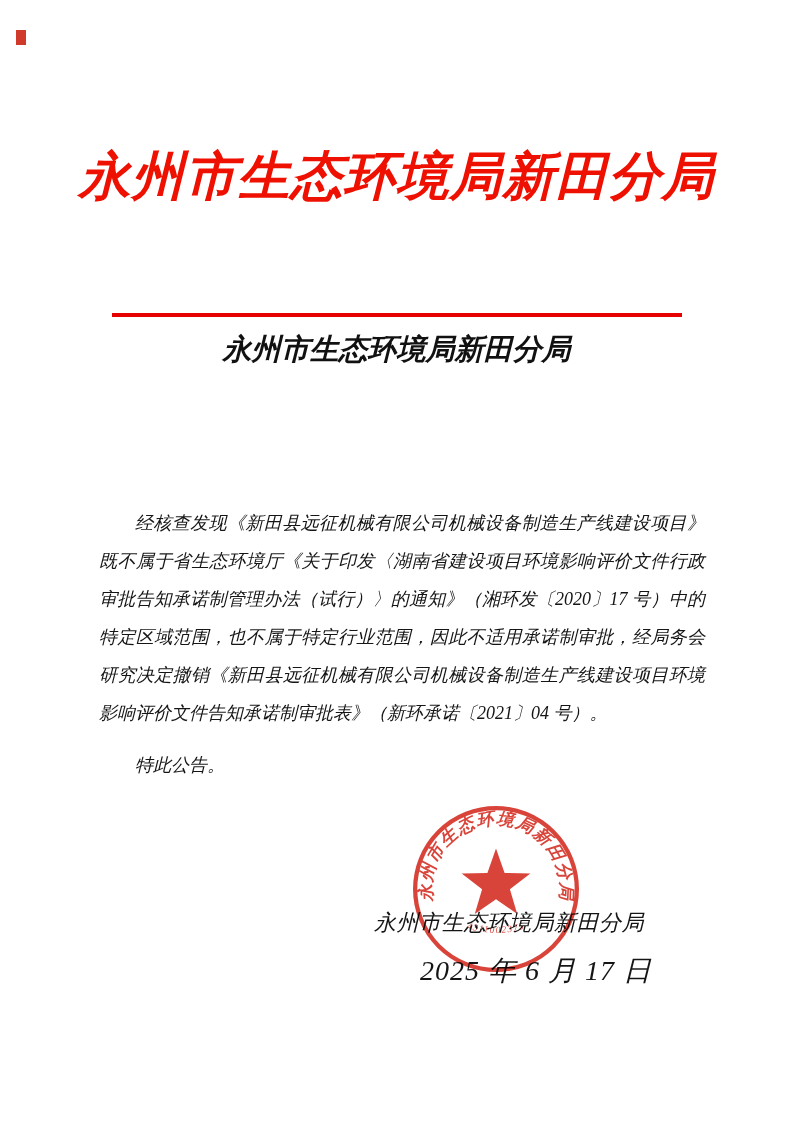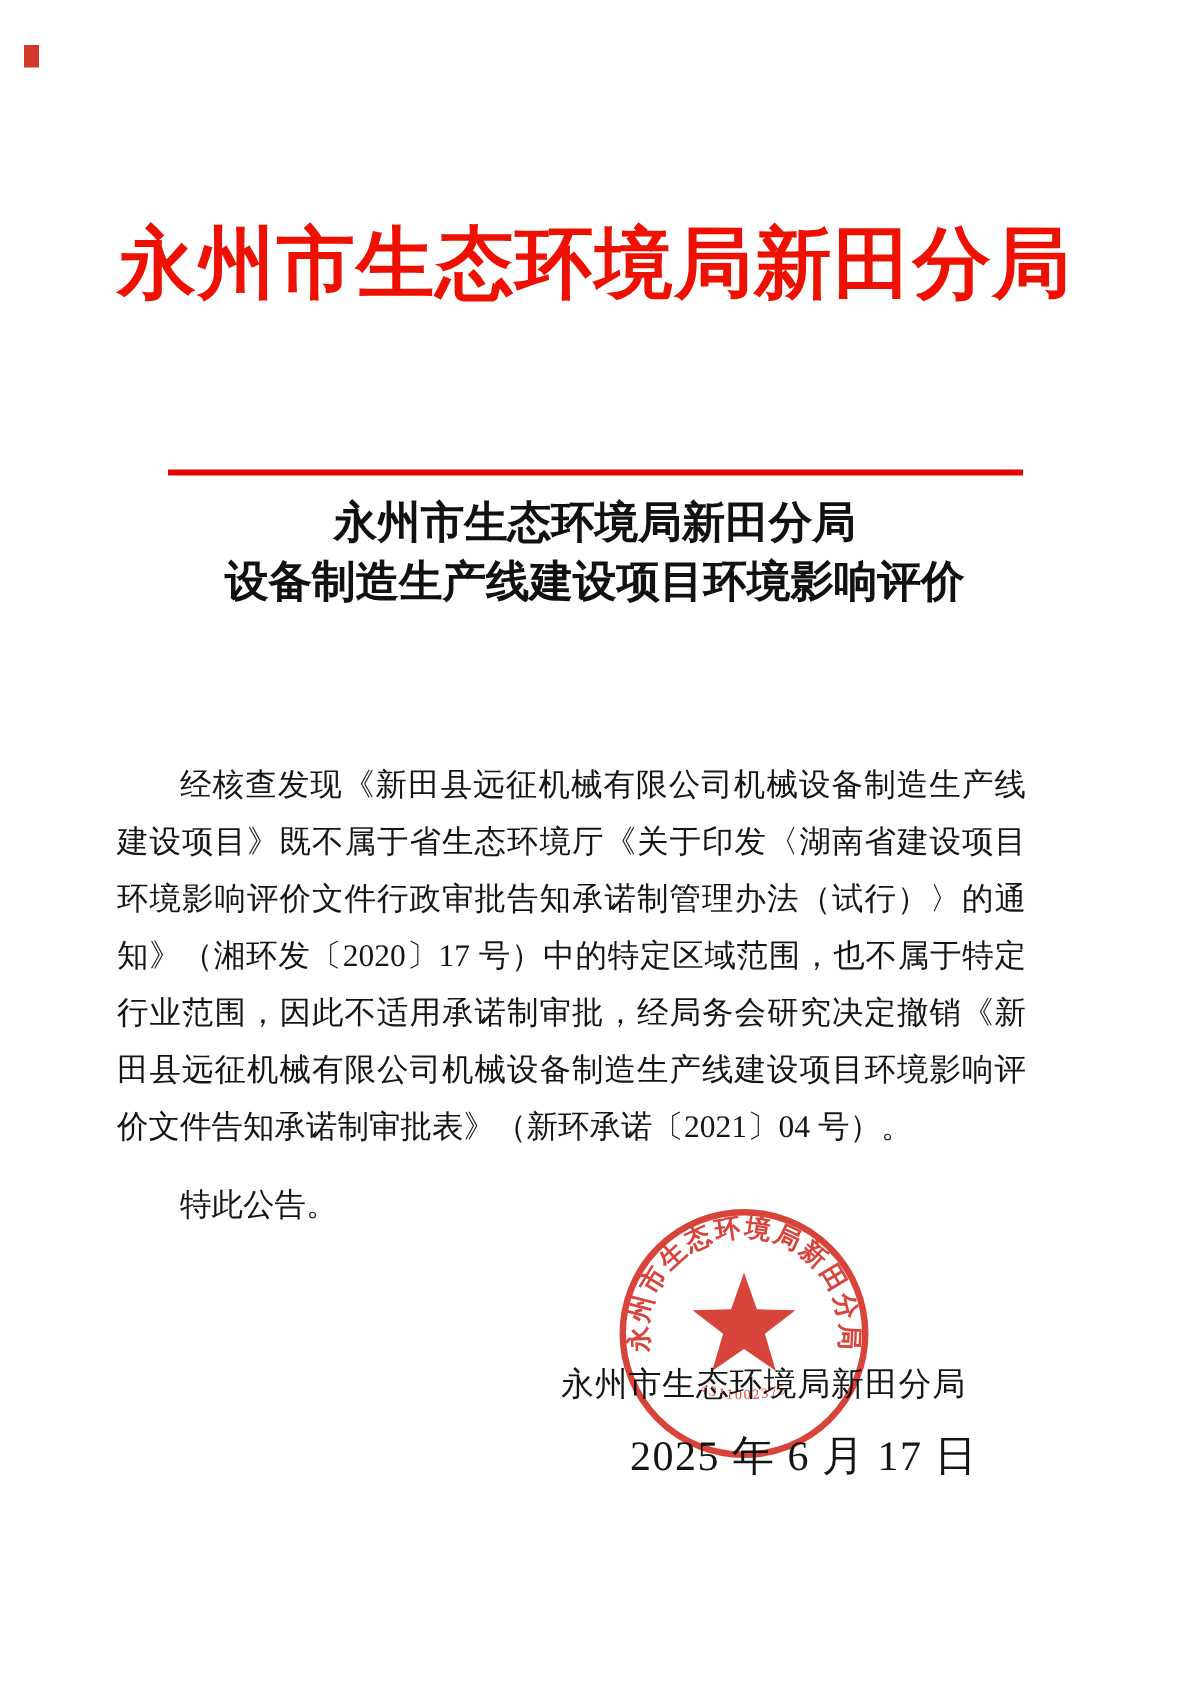--- a/index.html
+++ b/index.html
@@ -4,20 +4,21 @@
 <style>
   html, body { margin: 0; padding: 0; background: #ffffff; }
   .page {
     position: relative;
     width: 793px;
     height: 1121px;
     background: #ffffff;
     font-family: "Liberation Serif", "DejaVu Serif", serif;
     color: #1a1a1a;
     overflow: hidden;
+    font-style: italic;
   }
   .corner-mark {
     position: absolute;
     left: 16px; top: 30px;
     width: 10px; height: 15px;
     background: #d03a2a;
   }
   .agency-header {
     position: absolute;
     top: 142px; left: 0;
@@ -42,23 +43,23 @@
     width: 100%;
     text-align: center;
     font-size: 29px;
     font-weight: bold;
     line-height: 39px;
     color: #111111;
   }
   .doc-title .title-line { width: 100%; }
   .body-block {
     position: absolute;
-    top: 504px; left: 78px;
+    top: 504px; left: 99px;
     width: 606px;
-    font-size: 21px;
+    font-size: 18px;
     line-height: 38px;
     text-align: justify;
     text-justify: inter-ideograph;
     color: #151515;
   }
   .body-para { margin: 0; text-indent: 2em; }
   .closing-para { margin: 14px 0 0 0; text-indent: 2em; }
   .sig-agency {
     position: absolute;
     top: 908px; left: 374px;
@@ -91,21 +92,20 @@
 <div class="page">
 
   <div class="corner-mark"></div>
 
   <div class="agency-header">永州市生态环境局新田分局</div>
 
   <div class="red-rule"></div>
 
   <div class="doc-title">
     <div class="title-line">永州市生态环境局新田分局</div>
-    <div class="title-line">设备制造生产线建设项目环境影响评价</div>
   </div>
 
   <div class="body-block">
     <p class="body-para">经核查发现《新田县远征机械有限公司机械设备制造生产线建设项目》既不属于省生态环境厅《关于印发〈湖南省建设项目环境影响评价文件行政审批告知承诺制管理办法（试行）〉的通知》（湘环发〔2020〕17 号）中的特定区域范围，也不属于特定行业范围，因此不适用承诺制审批，经局务会研究决定撤销《新田县远征机械有限公司机械设备制造生产线建设项目环境影响评价文件告知承诺制审批表》（新环承诺〔2021〕04 号）。</p>
     <p class="closing-para">特此公告。</p>
   </div>
 
   <div class="sig-agency">永州市生态环境局新田分局</div>
 
   <div class="sig-date">2025 年 6 月 17 日</div>

